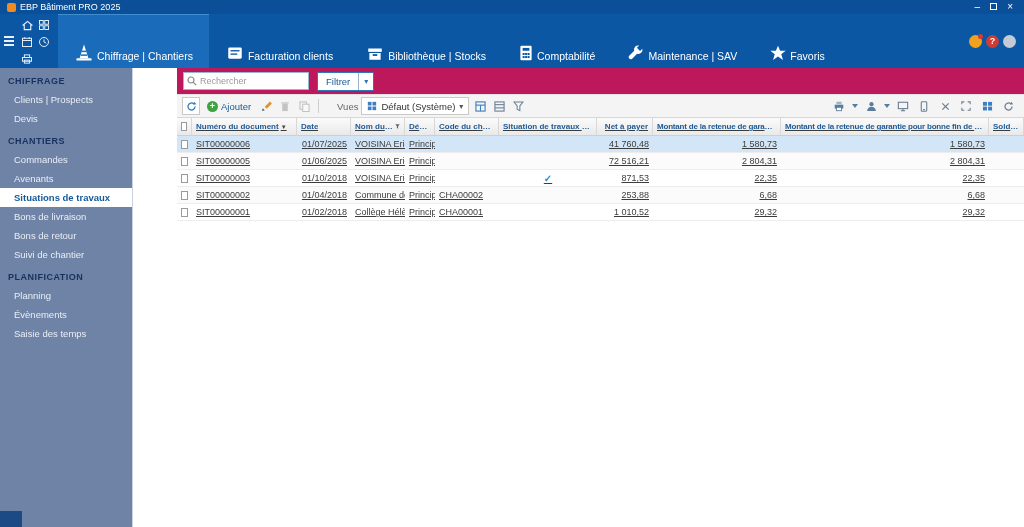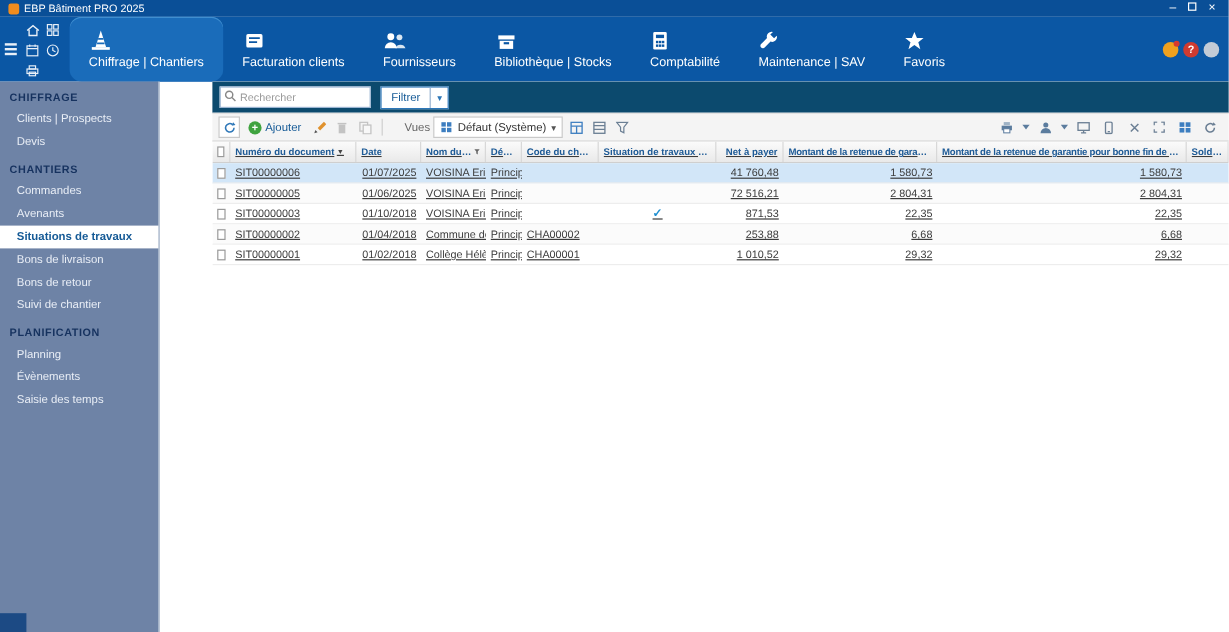--- a/index.html
+++ b/index.html
@@ -15,21 +15,21 @@
   .max-box { display:inline-block; width:7px; height:7px; border:1px solid #fff; }
 
   
   .ribbon { height:54px; background:#0b57a4; display:flex; align-items:stretch; flex:0 0 auto; }
   .quick-icons { width:58px; display:flex; flex:0 0 auto; padding:3px 2px; gap:3px; }
   .hamburger { width:14px; display:flex; flex-direction:column; justify-content:center; gap:2px; align-items:center; }
   .hamburger i { display:block; width:10px; height:2px; background:#e9f0f8; }
   .qgrid { display:grid; grid-template-columns:16px 16px; grid-auto-rows:16px; gap:1px; align-content:start; }
   .qbtn { display:flex; align-items:center; justify-content:center; }
   .tabs { display:flex; align-items:stretch; }
-  .tab { display:flex; flex-direction:column; align-items:flex-start; justify-content:center; gap:3px; color:#fff; font-size:10.5px; padding:4px 16px 6px; white-space:nowrap;border-radius:10px; }
+  .tab { display:flex; align-items:flex-end; justify-content:center; gap:3px; color:#fff; font-size:10.5px; padding:4px 16px 6px; white-space:nowrap; }
   .tab.active { background:#1a6cba; box-shadow: inset 0 1px 0 #3f8ed0; }
   .tab-ic { height:20px; display:flex; align-items:flex-end; }
   .ribbon-right { margin-left:auto; display:flex; align-items:center; gap:4px; padding-right:8px; }
   .rb-circle { width:13px; height:13px; border-radius:50%; display:flex; align-items:center; justify-content:center; font-size:9px; font-weight:bold; color:#fff; }
   .rb-circle.orange { background:#f0a11e; position:relative; }
   .rb-circle.orange::after { content:""; position:absolute; right:-1px; top:-1px; width:5px; height:5px; border-radius:50%; background:#d63a2f; }
   .rb-circle.red { background:#cf3b30; }
   .rb-circle.gray { background:#c3cbd6; color:#5a6d84; }
 
   
@@ -37,21 +37,21 @@
 
   
   .sidebar { width:133px; flex:0 0 auto; background:#6e83a6; position:relative; font-size:9.5px; color:#e9eef6; border-right:1px solid #c9d2de; }
   .sb-title { color:#16325f; font-weight:bold; font-size:9px; letter-spacing:.5px; padding:8px 8px 4px; }
   .sb-item { padding:4px 8px 4px 14px; cursor:default; white-space:nowrap; }
   .sb-item.selected { background:#ffffff; color:#155a96; font-weight:bold; }
   .sb-footer { position:absolute; left:0; bottom:0; width:22px; height:16px; background:#1c4a84; }
 
   
   .main { flex:1; display:flex; flex-direction:column; min-width:0; background:#fff; }
-  .search-row { height:26px; flex:0 0 auto; display:flex; align-items:center; gap:8px; padding:0 6px; background:#0c4a6e; }
+  .search-row { height:26px; flex:0 0 auto; display:flex; align-items:center; gap:8px; padding:0 6px; background:#be185d; }
   .search-box { width:126px; height:18px; border:1px solid #9ab4d2; background:#fff; display:flex; align-items:center; padding:0 3px; gap:3px; }
   .search-box input { border:none; outline:none; width:100%; font-size:9px; font-family:"Liberation Sans", sans-serif; color:#333; background:transparent; }
   .search-box input::placeholder { color:#9a9a9a; }
   .filter-btn { height:19px; border:1px solid #2e77b8; background:#fff; color:#155a96; font-size:9.5px; display:flex; align-items:center; cursor:default; }
   .filter-btn .fb-label { padding:0 8px; }
   .filter-btn .fb-caret { padding:0 5px; border-left:1px solid #9ab4d2; color:#2e77b8; font-size:8px; align-self:stretch; display:flex; align-items:center; }
 
   .toolbar { height:24px; flex:0 0 auto; background:#f4f4f4; border-top:1px solid #e2e2e2; border-bottom:1px solid #d7d7d7; display:flex; align-items:center; gap:3px; padding:0 5px; font-size:9.5px; color:#444; }
   .tb-box { width:18px; height:18px; border:1px solid #c9c9c9; background:#fff; display:flex; align-items:center; justify-content:center; }
   .tb-add { display:flex; align-items:center; gap:3px; color:#155a96; padding:0 4px; }
@@ -173,31 +173,20 @@
             <svg width="20" height="18" viewBox="0 0 16 16">
               <rect x="2" y="3" width="12" height="10" rx="1.2" fill="#fff"></rect>
               <line x1="4" y1="6" x2="12" y2="6" stroke="#0b57a4" stroke-width="1.2"></line>
               <line x1="4" y1="9" x2="10" y2="9" stroke="#0b57a4" stroke-width="1.2"></line>
             </svg>
           </span>
         <span class="tab-label">Facturation clients</span>
       </div>
       <div class="tab">
         <span class="tab-ic">
-            <svg width="20" height="18" viewBox="0 0 18 16">
-              <circle cx="6" cy="5" r="2.6" fill="#fff"></circle>
-              <path d="M1.5 13.5 a4.5 4.5 0 0 1 9 0 Z" fill="#fff"></path>
-              <circle cx="12.5" cy="5.4" r="2.2" fill="#fff" opacity=".85"></circle>
-              <path d="M9.5 13.5 a4 4 0 0 1 7.5 0 Z" fill="#fff" opacity=".85"></path>
-            </svg>
-          </span>
-        <span class="tab-label">Fournisseurs</span>
-      </div>
-      <div class="tab">
-        <span class="tab-ic">
             <svg width="20" height="18" viewBox="0 0 16 16">
               <rect x="2" y="4" width="12" height="3" fill="#fff"></rect>
               <rect x="3" y="8" width="10" height="6" fill="#fff"></rect>
               <rect x="6" y="9" width="4" height="1.6" fill="#0b57a4"></rect>
             </svg>
           </span>
         <span class="tab-label">Bibliothèque | Stocks</span>
       </div>
       <div class="tab">
         <span class="tab-ic">

